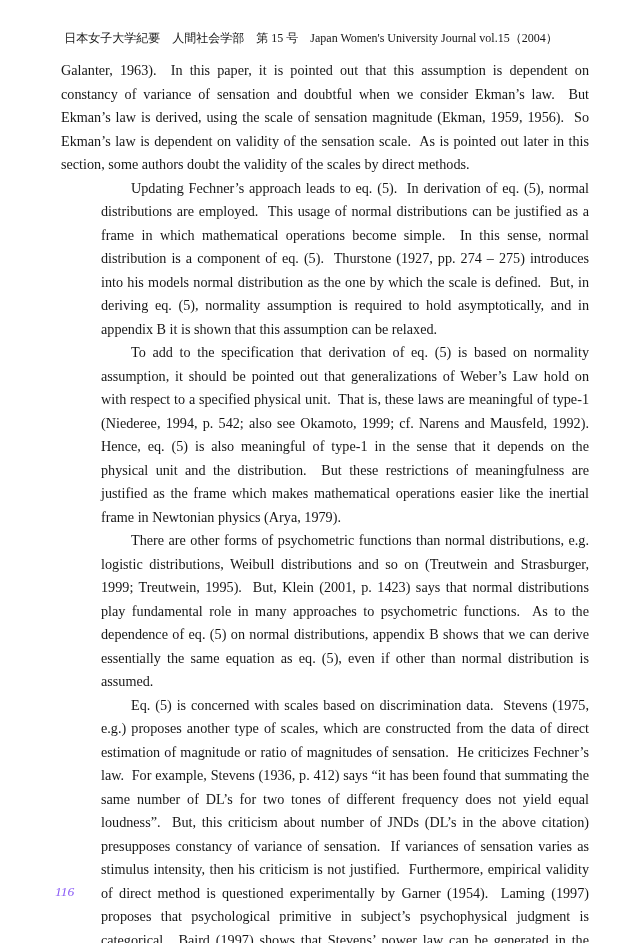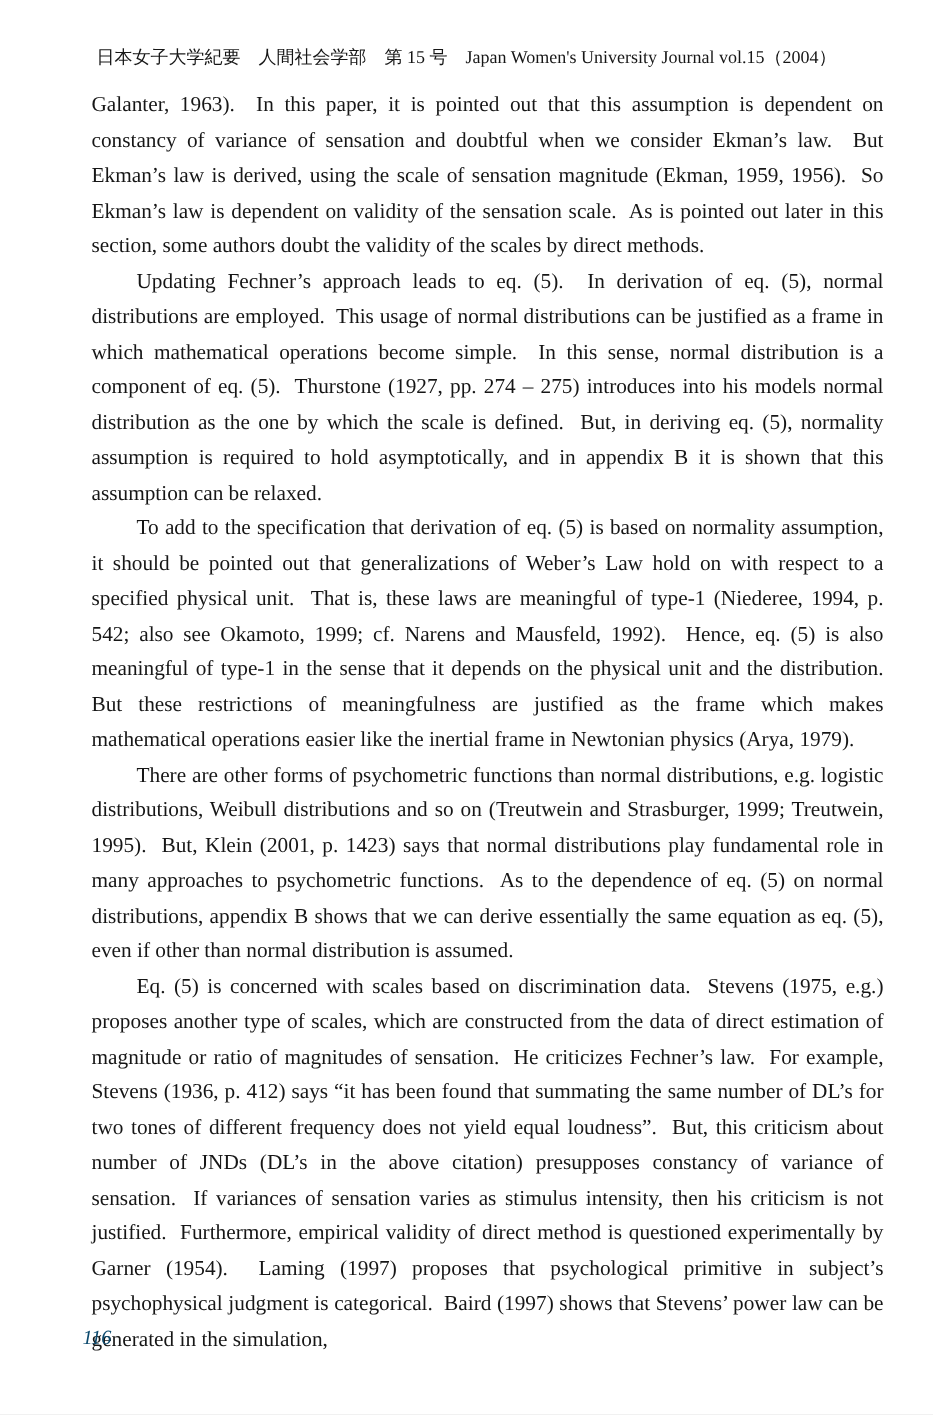--- a/index.html
+++ b/index.html
@@ -38,28 +38,29 @@
     text-align: justify;
     color: #161616;
   }
   .doc-body p {
     margin: 0;
     padding: 0;
     white-space: pre-wrap;
   }
   .doc-body p.indent {
     text-indent: 30px;
+    margin-left: 40px;
   }
   .page-number {
     position: absolute;
     left: 55px;
     top: 884px;
     font-size: 13.5px;
     font-style: italic;
-    color: #0c4a6e;
+    color: #8b5cf6;
   }
 </style>
 </head>
 <body>
 
 <div class="page">
 
   <div class="running-head">日本女子大学紀要　人間社会学部　第 15 号　Japan Women's University Journal vol.15（2004）</div>
 
   <div class="doc-body">

